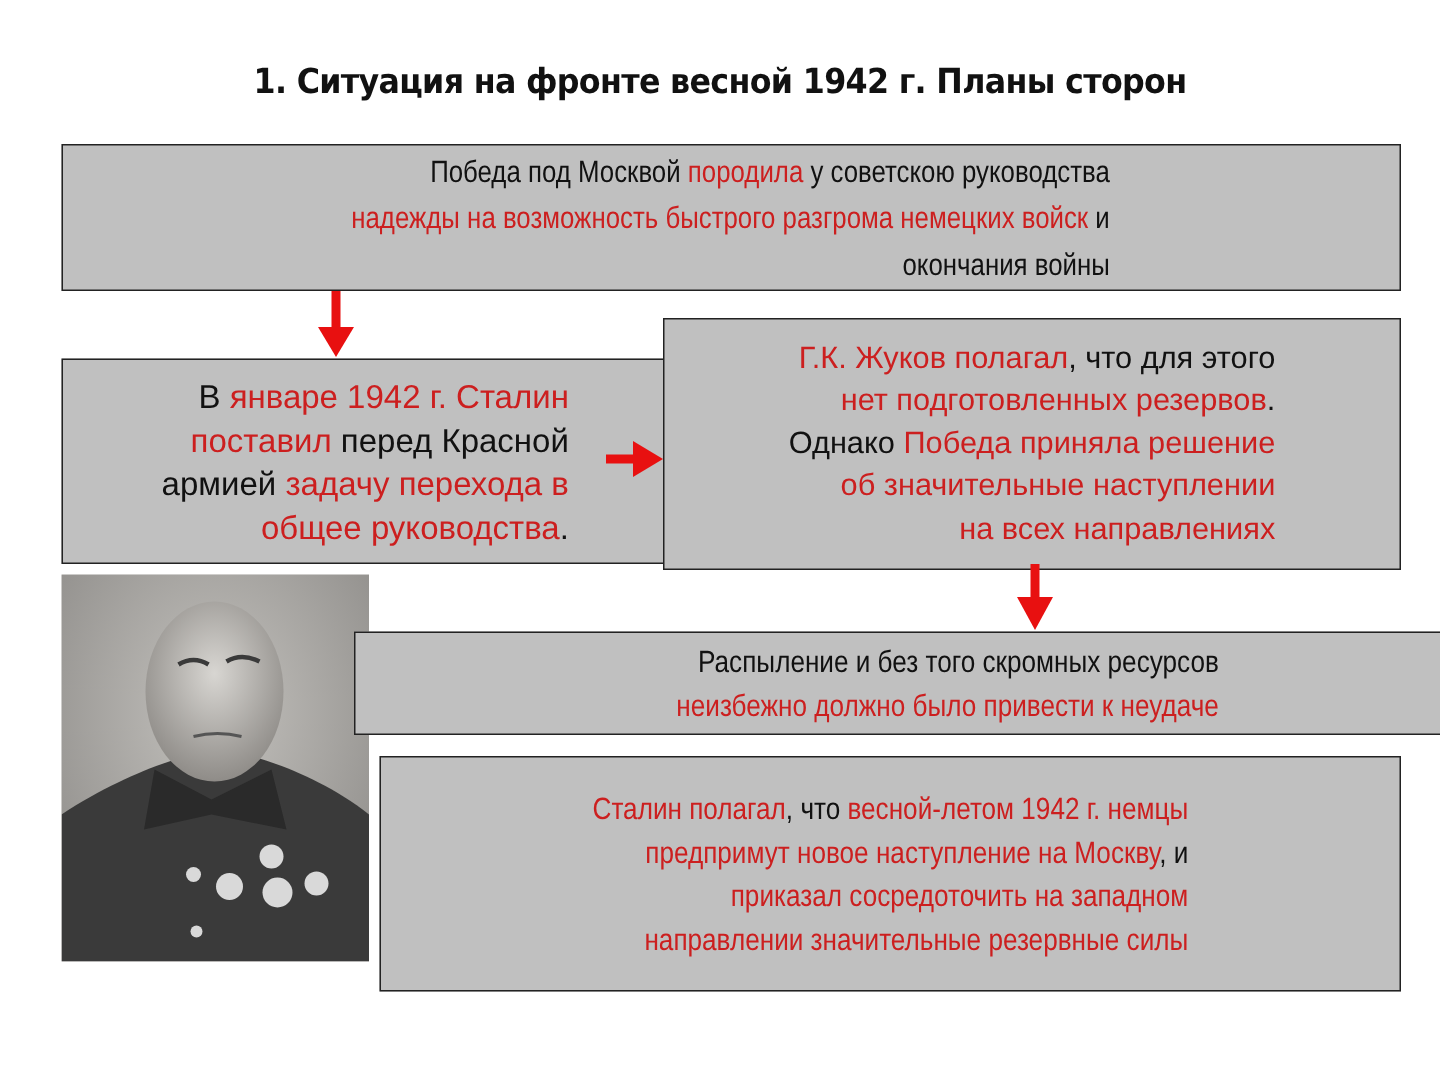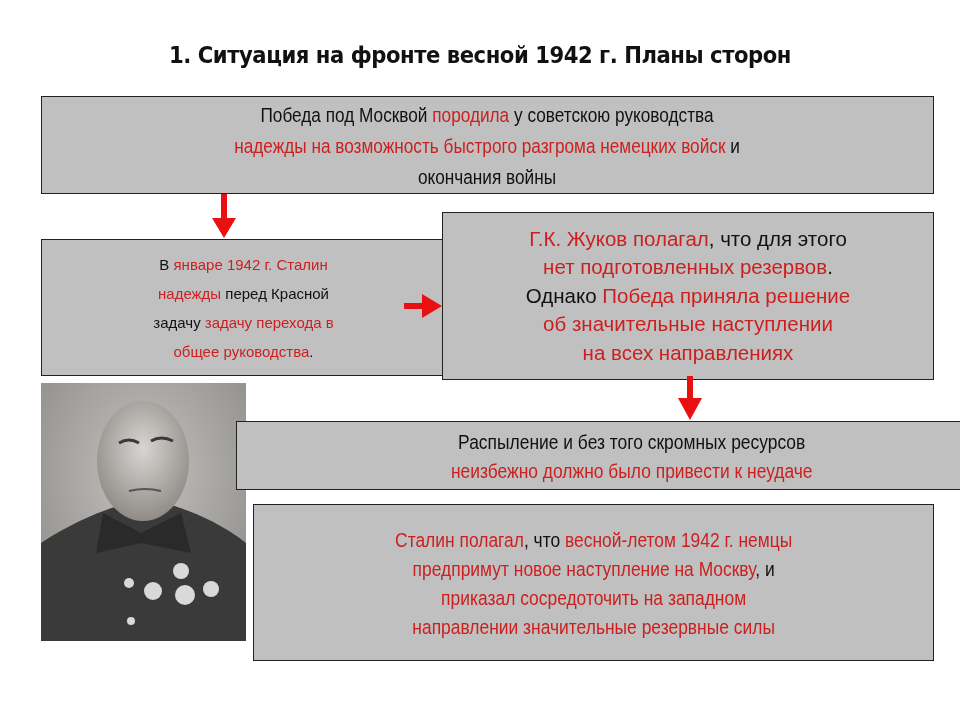--- a/index.html
+++ b/index.html
@@ -2,26 +2,26 @@
 <html><head>
 <meta charset="utf-8">
 <style>
   html, body { margin:0; padding:0; }
   body { width:960px; height:720px; background:#ffffff; position:relative; overflow:hidden;
          font-family:"Liberation Sans", sans-serif; }
   .title { position:absolute; left:0; top:42px; width:960px; text-align:center;
            font-family:"DejaVu Sans", sans-serif; font-weight:bold; font-size:23px; color:#111;
            letter-spacing:-0.5px; transform:scaleX(0.92); }
   .box { position:absolute; background:#c0c0c0; border:1.5px solid #222; box-sizing:border-box;
-         display:flex; align-items:center; justify-content:center; text-align:center; color:#111; }
+         display:flex; align-items:center; justify-content:center; text-align:right; color:#111; }
   .box p { margin:0; }
   .r { color:#cc1f1f; }
   .b1 { left:41px; top:96px; width:893px; height:98px; font-size:20.5px; line-height:31px; }
   .b1 p { transform:scaleX(0.84); }
-  .b2 { left:41px; top:239px; width:405px; height:137px; font-size:15px; line-height:29px; }
+  .b2 { left:41px; top:239px; width:405px; height:137px; font-size:22px; line-height:29px; }
   .b3 { left:442px; top:212px; width:492px; height:168px; font-size:20.5px; line-height:28.5px; }
   .b4 { left:236px; top:421px; width:792px; height:69px; font-size:20.5px; line-height:29px; }
   .b4 p { transform:scaleX(0.85); }
   .b5 { left:253px; top:504px; width:681px; height:157px; font-size:20.5px; line-height:29px; }
   .b5 p { transform:scaleX(0.85); }
   .arrow { position:absolute; }
   .photo { position:absolute; left:41px; top:383px; width:205px; height:258px; overflow:hidden;
            background:#a9a7a4; }
 </style>
 </head>
@@ -38,22 +38,22 @@
 </div>
 
 <svg class="arrow" style="left:211px;top:194px" width="26" height="44" viewBox="0 0 26 44">
   <rect x="10" y="0" width="6" height="26" fill="#e81010"></rect>
   <polygon points="1,24 25,24 13,44" fill="#e81010"></polygon>
 </svg>
 
 <div class="box b2">
   <p>
     <span>В </span><span class="r">январе 1942 г. Сталин</span><br>
-    <span class="r">надежды</span><span> перед Красной</span><br>
-    <span>задачу </span><span class="r">задачу перехода в</span><br>
+    <span class="r">поставил</span><span> перед Красной</span><br>
+    <span>армией </span><span class="r">задачу перехода в</span><br>
     <span class="r">общее руководства</span><span>.</span>
   </p>
 </div>
 
 <svg class="arrow" style="left:404px;top:293px" width="38" height="26" viewBox="0 0 38 26">
   <rect x="0" y="10" width="20" height="6" fill="#e81010"></rect>
   <polygon points="18,1 18,25 38,13" fill="#e81010"></polygon>
 </svg>
 
 <div class="box b3">

